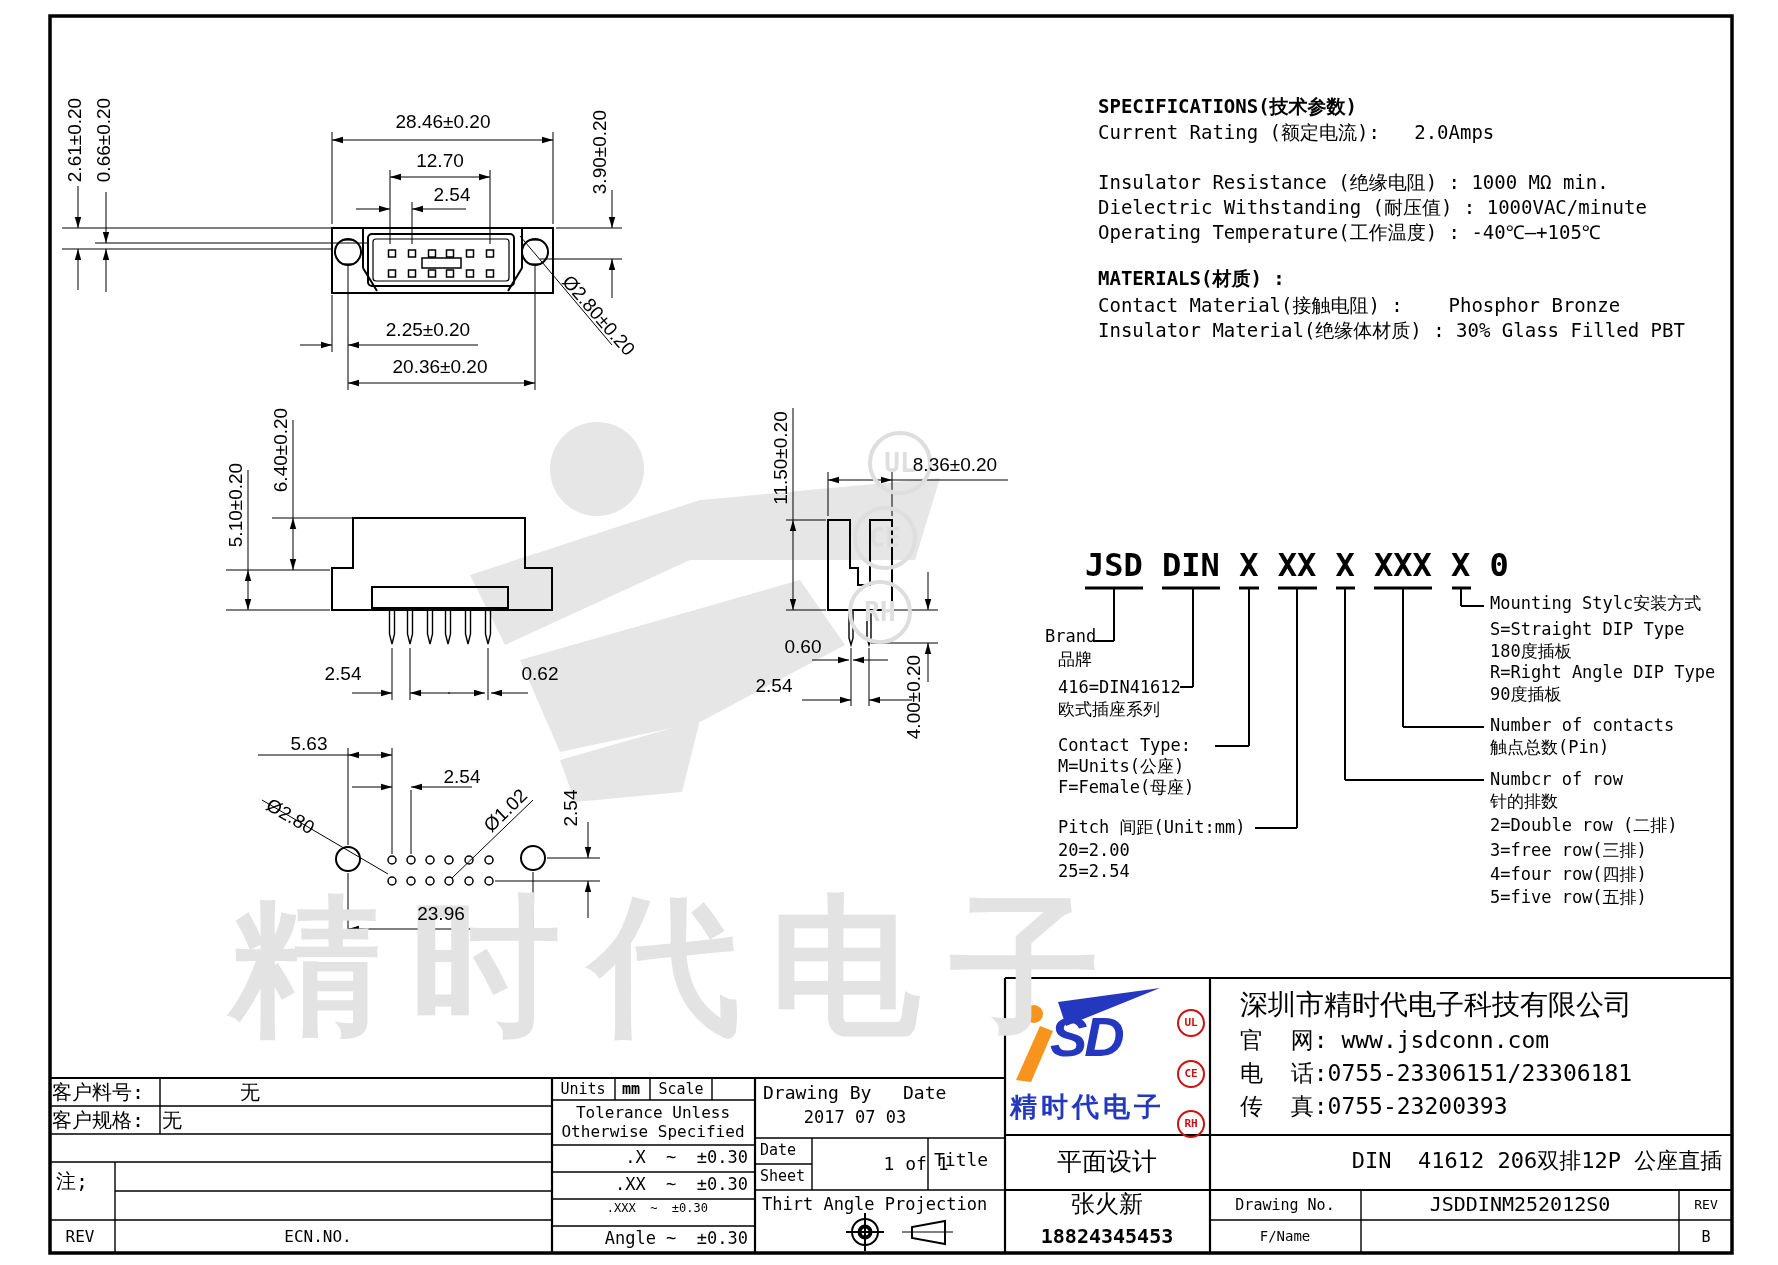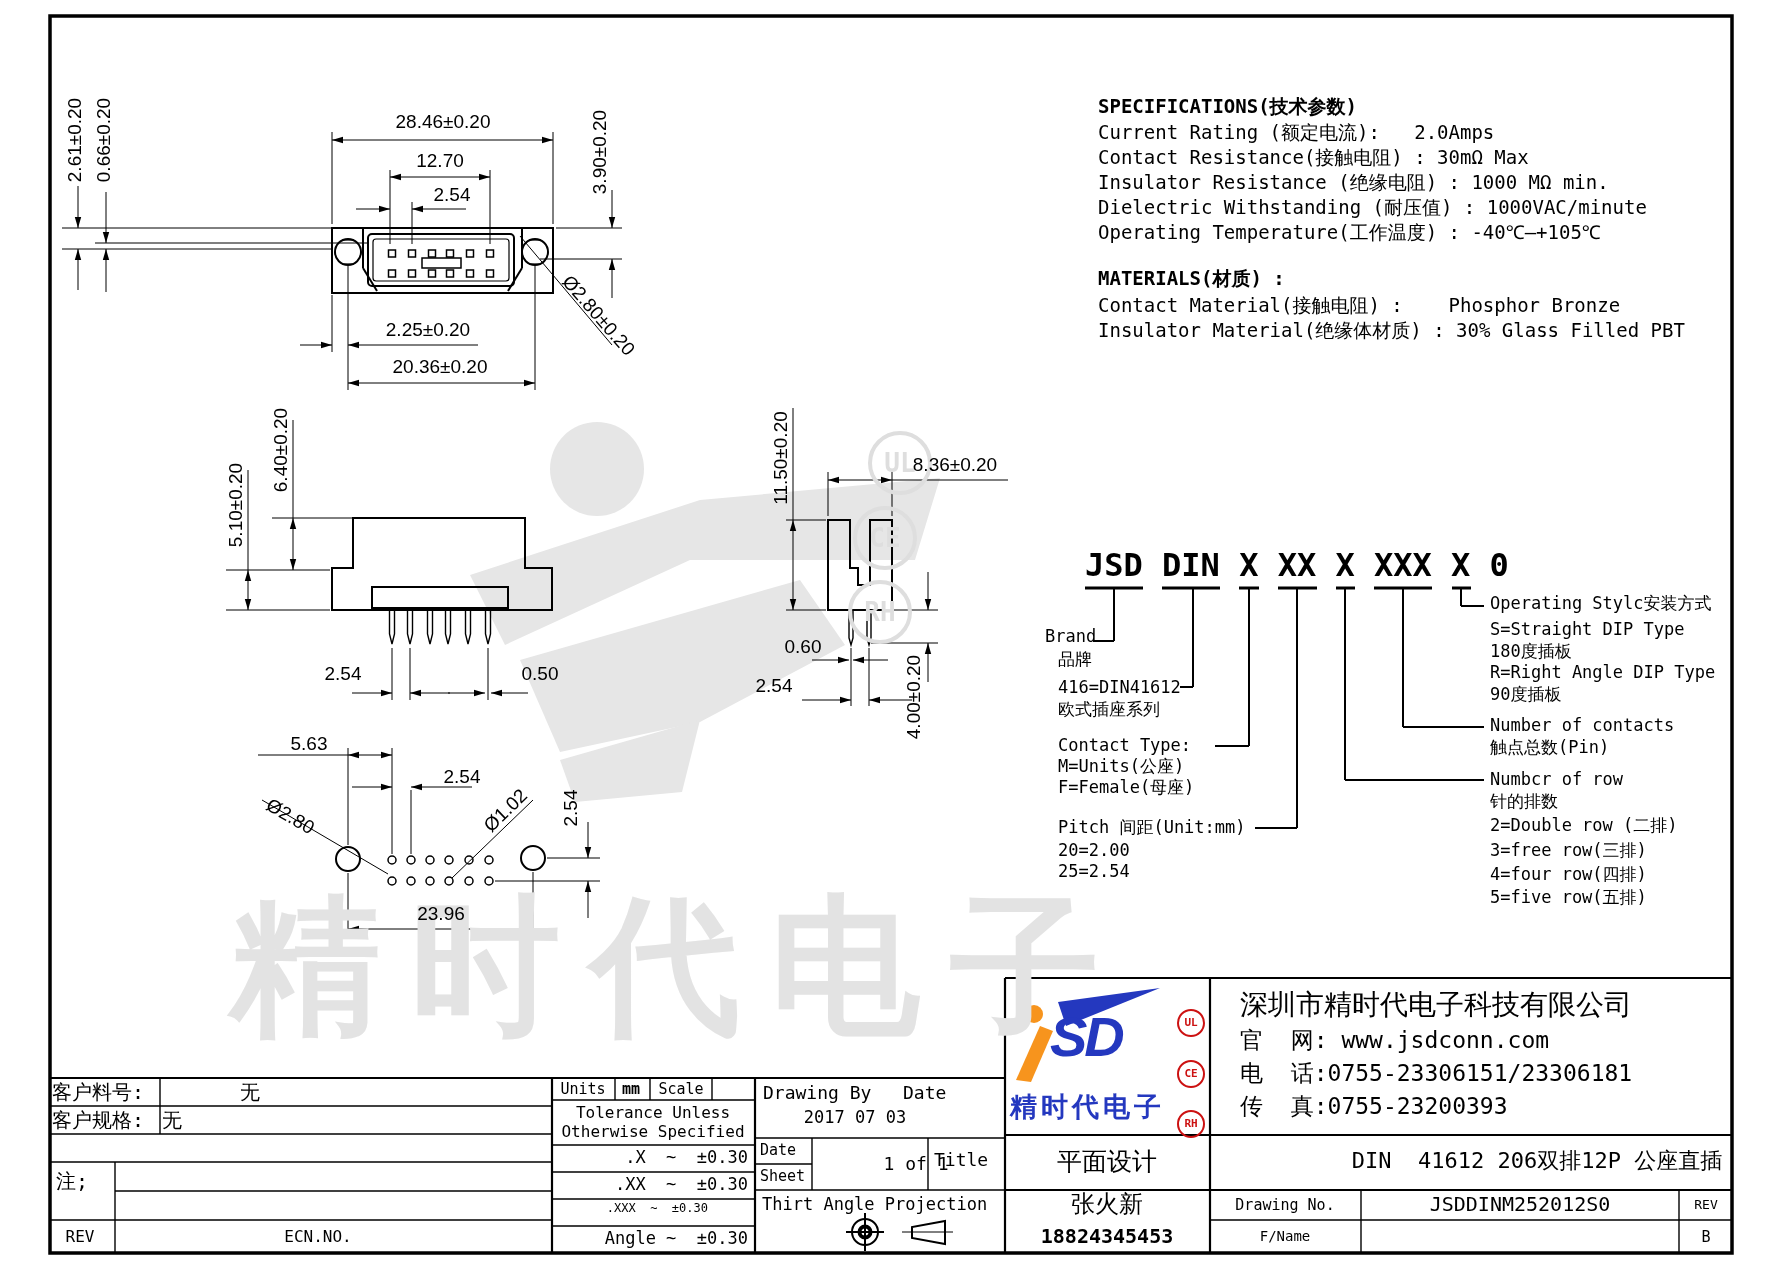--- a/index.html
+++ b/index.html
@@ -293,57 +293,56 @@
 <div class="t d r90" style="left:75px;top:140px">2.61±0.20</div>
 <div class="t d r90" style="left:104px;top:140px">0.66±0.20</div>
 <div class="t d r90" style="left:600px;top:152px">3.90±0.20</div>
 <div class="t d r49" style="left:598px;top:316px">Ø2.80±0.20</div>
 <div class="t d c" style="left:428px;top:330px">2.25±0.20</div>
 <div class="t d c" style="left:440px;top:367px">20.36±0.20</div>
 
 <div class="t d r90" style="left:281px;top:450px">6.40±0.20</div>
 <div class="t d r90" style="left:236px;top:505px">5.10±0.20</div>
 <div class="t d c" style="left:343px;top:674px">2.54</div>
-<div class="t d c" style="left:540px;top:674px">0.50</div>
+<div class="t d c" style="left:540px;top:674px">0.62</div>
 
 <div class="t d r90" style="left:781px;top:458px">11.50±0.20</div>
 <div class="t d c" style="left:955px;top:465px">8.36±0.20</div>
 <div class="t d c" style="left:803px;top:647px">0.60</div>
 <div class="t d c" style="left:774px;top:686px">2.54</div>
 <div class="t d r90" style="left:914px;top:697px">4.00±0.20</div>
 
 <div class="t d c" style="left:309px;top:744px">5.63</div>
 <div class="t d c" style="left:462px;top:777px">2.54</div>
 <div class="t d r30" style="left:290px;top:817px">Ø2.80</div>
 <div class="t d rm44" style="left:506px;top:811px">Ø1.02</div>
 <div class="t d r90" style="left:571px;top:808px">2.54</div>
 <div class="t d c" style="left:441px;top:914px">23.96</div>
 
 <div class="t b" style="left:1098px;top:96px;font-size:19px">SPECIFICATIONS(技术参数)</div>
 <div class="t" style="left:1098px;top:122px;font-size:19px">Current Rating (额定电流):   2.0Amps</div>
-<div class="t" style="left:1098px;top:147px;font-size:19px">Contact Resistance(接触电阻) : 30mΩ Max</div>
 <div class="t" style="left:1098px;top:172px;font-size:19px">Insulator Resistance (绝缘电阻) : 1000 MΩ min.</div>
 <div class="t" style="left:1098px;top:197px;font-size:19px">Dielectric Withstanding (耐压值) : 1000VAC/minute</div>
 <div class="t" style="left:1098px;top:222px;font-size:19px">Operating Temperature(工作温度) : -40℃—+105℃</div>
 <div class="t b" style="left:1098px;top:268px;font-size:19px">MATERIALS(材质) :</div>
 <div class="t" style="left:1098px;top:295px;font-size:19px">Contact Material(接触电阻) :    Phosphor Bronze</div>
 <div class="t" style="left:1098px;top:320px;font-size:19px">Insulator Material(绝缘体材质) : 30% Glass Filled PBT</div>
 
 <div class="code">JSD DIN X XX X XXX X 0</div>
 <div class="t" style="left:1045px;top:627px;font-size:17px">Brand</div>
 <div class="t" style="left:1058px;top:650px;font-size:17px">品牌</div>
 <div class="t" style="left:1058px;top:678px;font-size:17px">416=DIN41612</div>
 <div class="t" style="left:1058px;top:700px;font-size:17px">欧式插座系列</div>
 <div class="t" style="left:1058px;top:736px;font-size:17px">Contact Type:</div>
 <div class="t" style="left:1058px;top:757px;font-size:17px">M=Units(公座)</div>
 <div class="t" style="left:1058px;top:778px;font-size:17px">F=Female(母座)</div>
 <div class="t" style="left:1058px;top:818px;font-size:17px">Pitch 间距(Unit:mm)</div>
 <div class="t" style="left:1058px;top:841px;font-size:17px">20=2.00</div>
 <div class="t" style="left:1058px;top:862px;font-size:17px">25=2.54</div>
-<div class="t" style="left:1490px;top:594px;font-size:17px">Operating Stylc安装方式</div>
+<div class="t" style="left:1490px;top:594px;font-size:17px">Mounting Stylc安装方式</div>
 <div class="t" style="left:1490px;top:620px;font-size:17px">S=Straight DIP Type</div>
 <div class="t" style="left:1490px;top:642px;font-size:17px">180度插板</div>
 <div class="t" style="left:1490px;top:663px;font-size:17px">R=Right Angle DIP Type</div>
 <div class="t" style="left:1490px;top:685px;font-size:17px">90度插板</div>
 <div class="t" style="left:1490px;top:716px;font-size:17px">Number of contacts</div>
 <div class="t" style="left:1490px;top:738px;font-size:17px">触点总数(Pin)</div>
 <div class="t" style="left:1490px;top:770px;font-size:17px">Numbcr of row</div>
 <div class="t" style="left:1490px;top:792px;font-size:17px">针的排数</div>
 <div class="t" style="left:1490px;top:816px;font-size:17px">2=Double row (二排)</div>
 <div class="t" style="left:1490px;top:841px;font-size:17px">3=free row(三排)</div>

